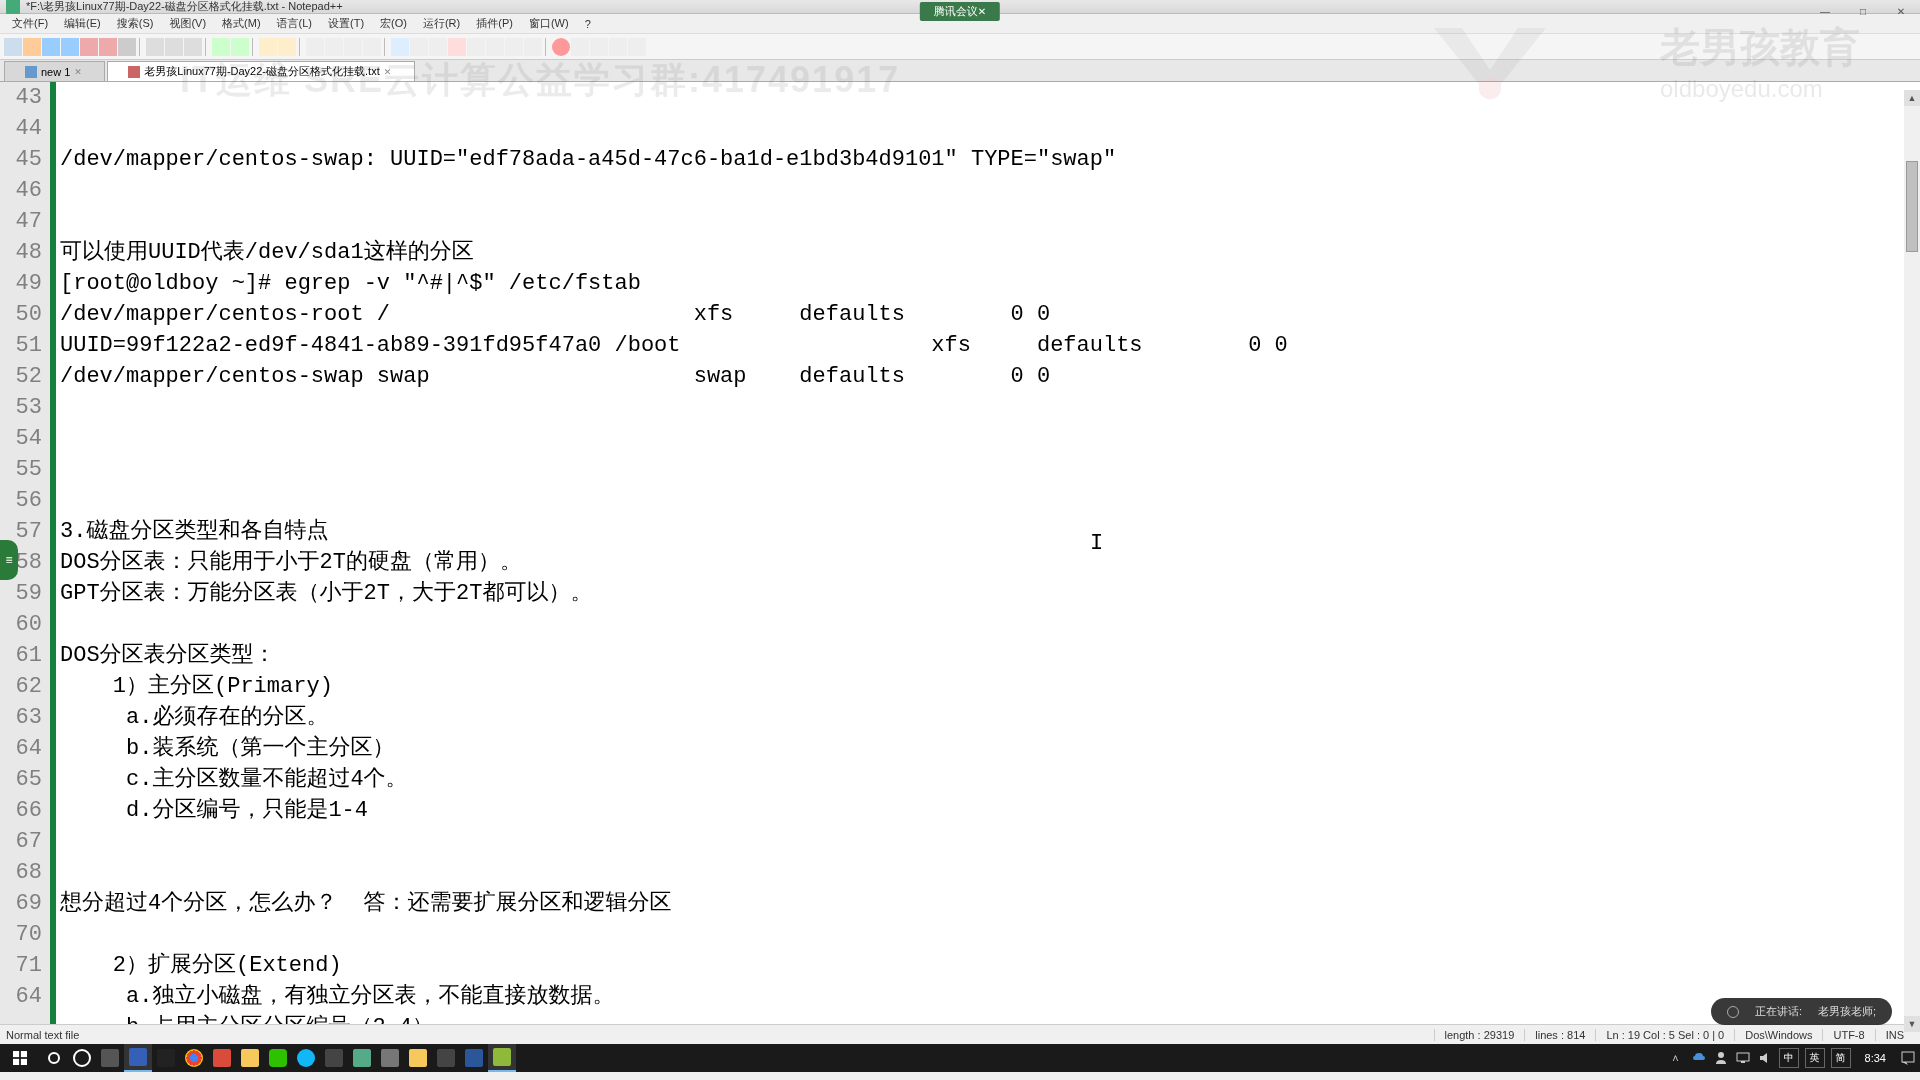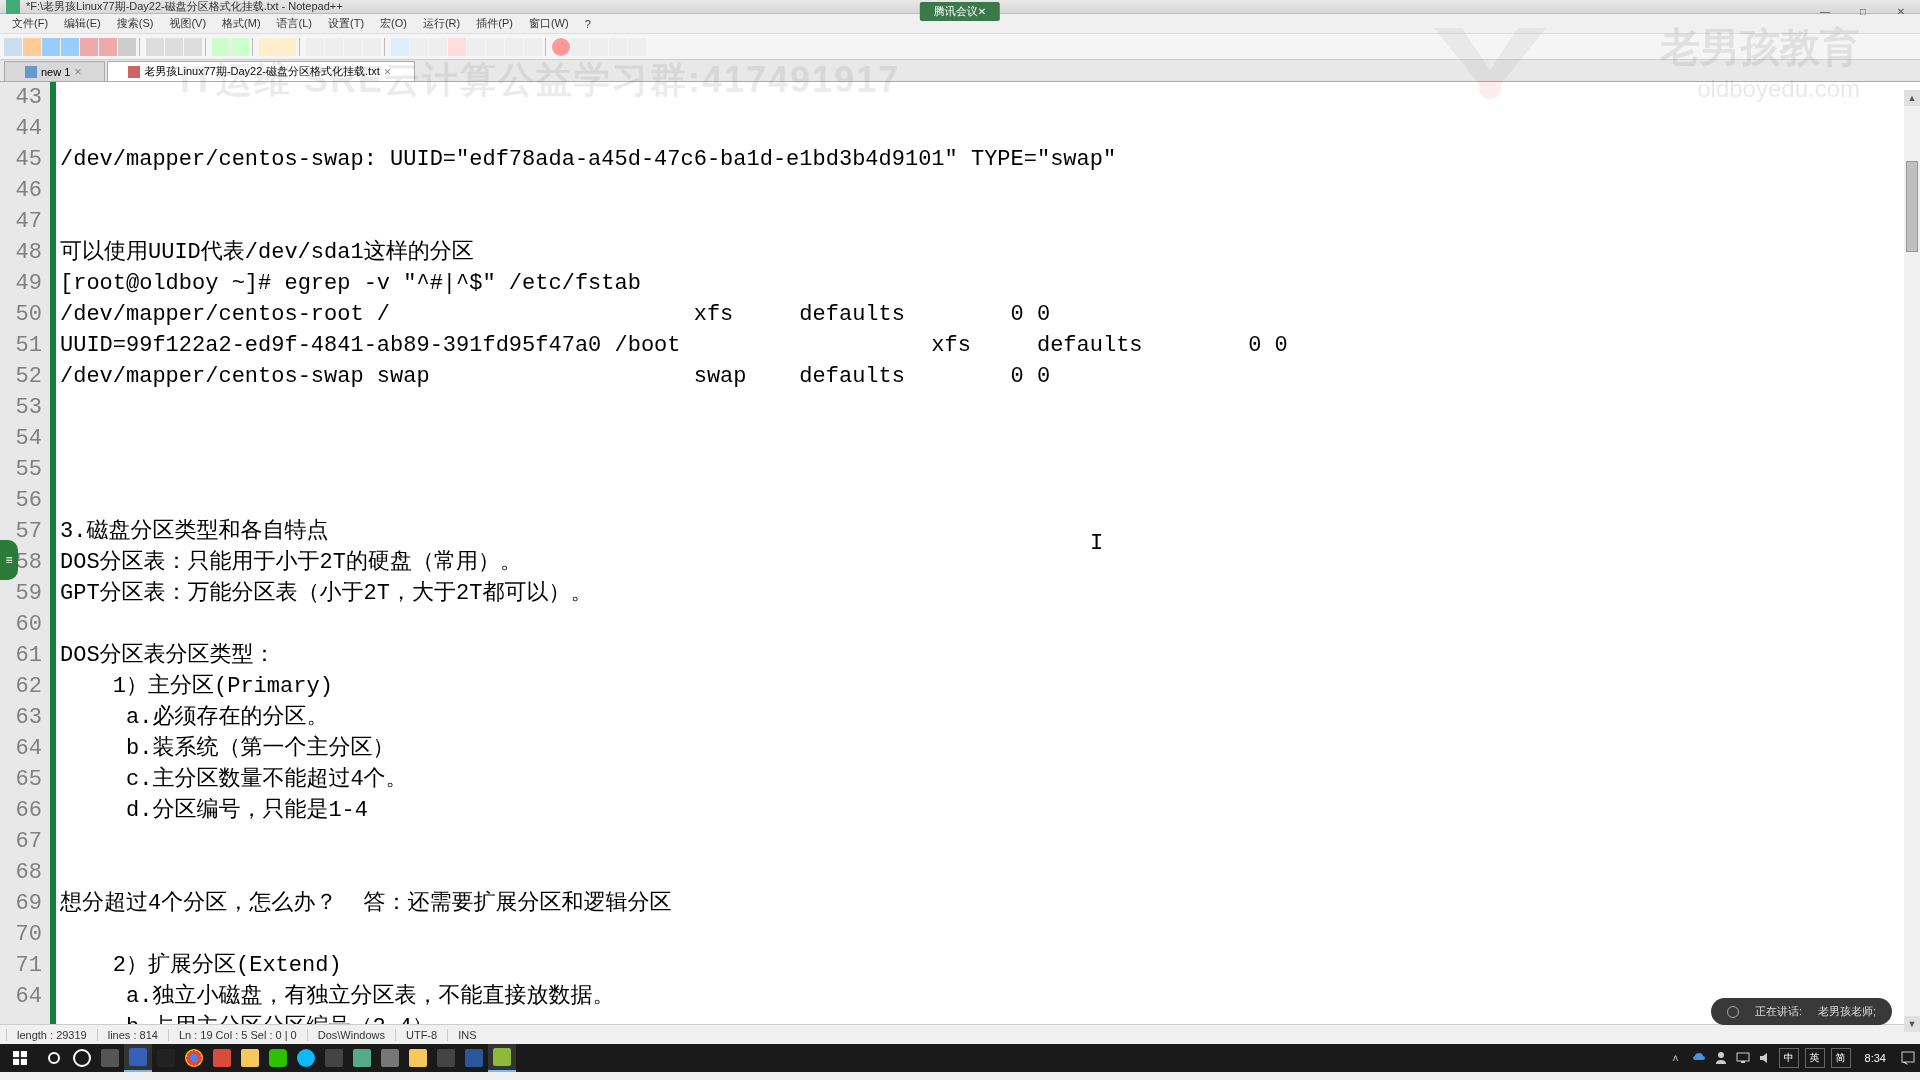--- a/index.html
+++ b/index.html
@@ -30,21 +30,21 @@
     .cursor-mark { position: absolute; left: 1034px; top: 446px; font-family: "Courier New"; font-size: 22px; color: #000; }
     
     .scrollbar-v { position: absolute; right: 0; top: 90px; width: 16px; bottom: 48px; background: #f0f0f0; }
     .scroll-track { position: absolute; top: 16px; bottom: 16px; left: 0; right: 0; }
     .scroll-thumb { position: absolute; left: 2px; right: 2px; top: 6%; height: 10%; background: #c0c0c0; border: 1px solid #999; }
     .scroll-arrow { position: absolute; left: 0; right: 0; height: 16px; background: #e0e0e0; text-align: center; font-size: 9px; line-height: 16px; color: #555; }
     .scroll-arrow.up { top: 0; }
     .scroll-arrow.down { bottom: 0; }
     
     .bg-watermark { position: absolute; top: 56px; left: 180px; font-size: 36px; color: rgba(120,120,120,0.15); font-weight: bold; pointer-events: none; z-index: 5; letter-spacing: 2px; }
-    .brand-watermark { position: absolute; top: 20px; right: 60px; text-align: right; pointer-events: none; z-index: 5; opacity: 0.18; }
+    .brand-watermark { position: absolute; top: 20px; right: 60px; text-align: left; pointer-events: none; z-index: 5; opacity: 0.18; }
     .brand-logo { font-size: 40px; font-weight: bold; color: #888; }
     .brand-url { font-size: 24px; color: #888; }
     .brand-v { position: absolute; top: 18px; right: 360px; width: 140px; height: 90px; opacity: 0.1; z-index: 5; pointer-events: none; }
     
     .statusbar { height: 20px; background: #f0f0f0; border-top: 1px solid #ccc; display: flex; align-items: center; font-size: 11px; color: #333; padding: 0 6px; }
     .status-left { flex: 1; }
     .status-seg { padding: 0 10px; border-left: 1px solid #ccc; }
     
     .taskbar { height: 28px; background: #1a1a1a; display: flex; align-items: center; color: #fff; font-size: 11px; position: relative; }
     .start-btn { width: 40px; height: 28px; display: flex; align-items: center; justify-content: center; }
@@ -212,20 +212,21 @@
   <div class="scroll-arrow down">▼</div>
 </div>
 
 <div class="speaking-pill">
   <span class="mic-icon"></span>
   <span>正在讲话:</span>
   <span>老男孩老师;</span>
 </div>
 
 <div class="statusbar">
+  <span class="status-left">Normal text file</span>
   <span class="status-seg">length : 29319</span>
   <span class="status-seg">lines : 814</span>
   <span class="status-seg">Ln : 19    Col : 5    Sel : 0 | 0</span>
   <span class="status-seg">Dos\Windows</span>
   <span class="status-seg">UTF-8</span>
   <span class="status-seg">INS</span>
 </div>
 
 <div class="taskbar">
   <div class="start-btn">

